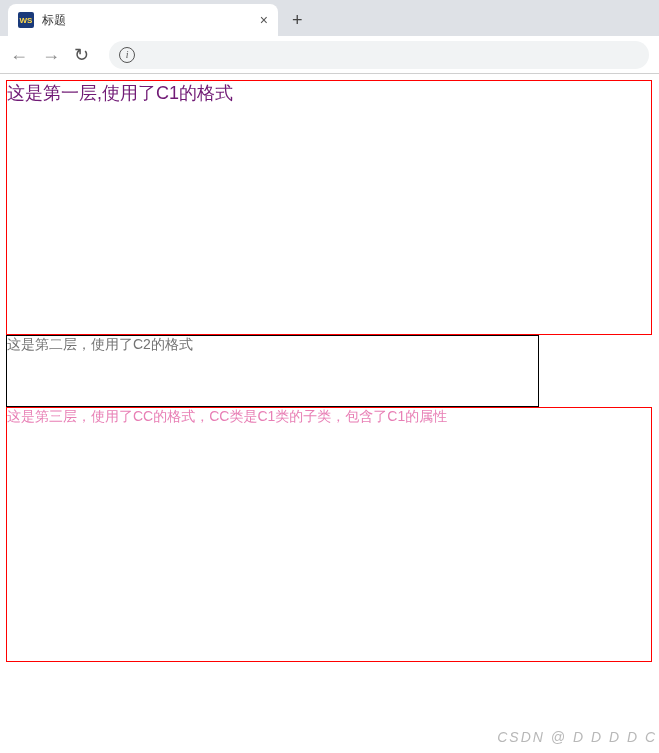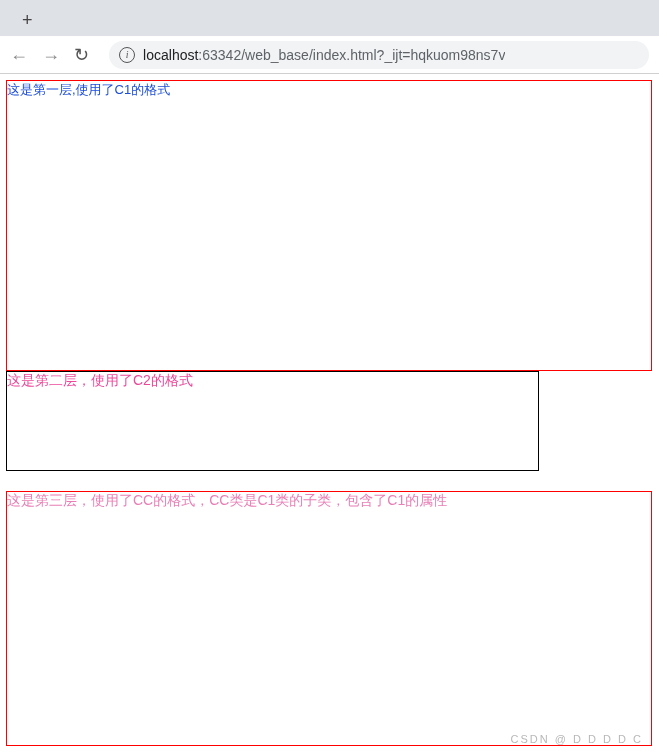--- a/index.html
+++ b/index.html
@@ -19,40 +19,46 @@
     .nav-btn { color: #8a8a8a; font-size: 18px; cursor: pointer; }
     .nav-btn.reload { color: #555; }
     .url-bar { flex: 1; display: flex; align-items: center; background: #f1f3f4; border-radius: 16px; height: 28px; padding: 0 10px; gap: 8px; margin-left: 6px; }
     .site-info { width: 16px; height: 16px; border: 1.5px solid #555; border-radius: 50%; display: flex; align-items: center; justify-content: center; font-size: 10px; color: #555; font-family: serif; font-style: italic; }
     .url-text { font-size: 14px; color: #5f6368; white-space: nowrap; overflow: hidden; }
     .url-host { color: #202124; }
 
     
     .page { padding: 6px; }
 
-    .c1 { border: 1px solid red; color: #1d4ed8; width: 646px; height: 291px; font-size: 13px; }
-    .c2 { border: 1px solid #000; color: #ec4899; width: 533px; height: 100px; font-size: 14px; }
-    .cc { border: 1px solid red; color: #e87fb5; width: 646px; height: 255px; font-size: 14px; margin-top: 20px; }
+    .c1 { border: 1px solid red; color: #701a75; width: 646px; height: 255px; font-size: 18px; }
+    .c2 { border: 1px solid #000; color: #737373; width: 533px; height: 72px; font-size: 14px; }
+    .cc { border: 1px solid red; color: #e87fb5; width: 646px; height: 255px; font-size: 14px; margin-top: 0; }
 
-    .watermark { position: fixed; right: 16px; bottom: 8px; font-size: 11px; color: #b8b8b8; letter-spacing: 2px; }
+    .watermark { position: fixed; right: 2px; bottom: 8px; font-size: 14px; color: #b8b8b8; letter-spacing: 2px; font-style: italic; }
   </style>
 </head>
 <body>
 
 <div class="browser-chrome">
   <div class="tab-bar">
+    <div class="tab">
+      <div class="tab-favicon">
+          <span>WS</span>
+        </div>
+      <span class="tab-title">标题</span>
+      <span class="tab-close">×</span>
+    </div>
     <span class="newtab">+</span>
   </div>
   <div class="addr-bar">
     <span class="nav-btn">←</span>
     <span class="nav-btn">→</span>
     <span class="nav-btn reload">↻</span>
     <div class="url-bar">
       <span class="site-info">i</span>
-      <span class="url-text"><span class="url-host">localhost</span><span>:63342/web_base/index.html?_ijt=hqkuom98ns7v</span></span>
     </div>
   </div>
 </div>
 
 <div class="page">
   <div class="c1">
     <span>这是第一层,使用了C1的格式</span><br>
   </div>
   <div class="c2">
     <span>这是第二层，使用了C2的格式</span>

